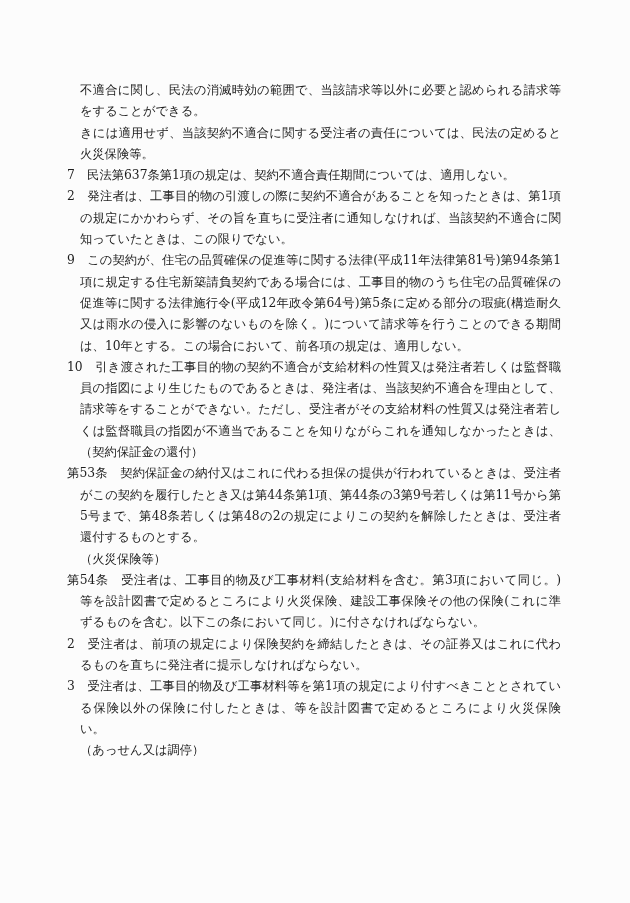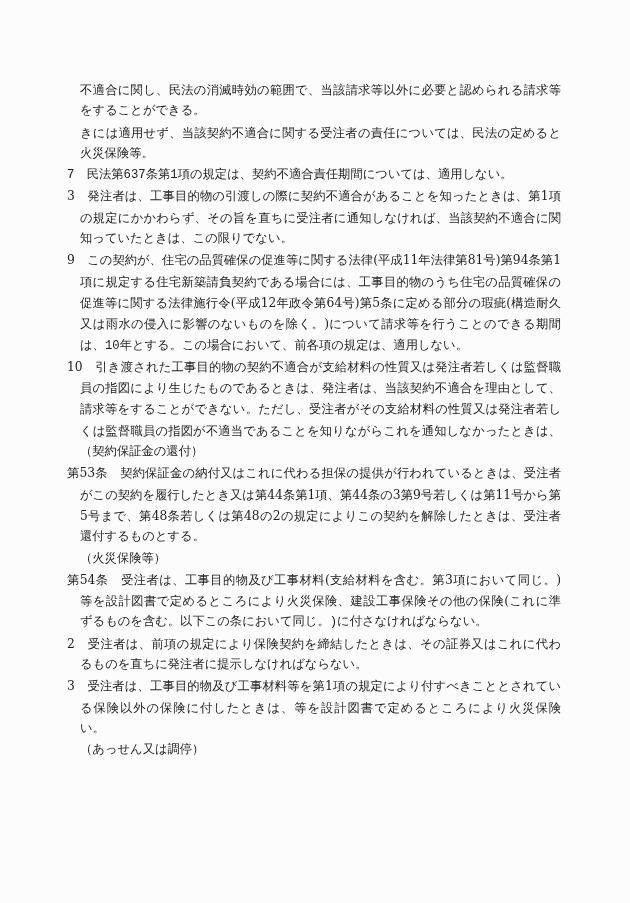--- a/index.html
+++ b/index.html
@@ -35,21 +35,20 @@
     overflow: hidden;
   }
   
   .para.item .line.first,
   .para.article .line.first {
     padding-left: 0;
   }
   
   .line.last {
     text-align-last: left;
-    font-family: Liberation Mono, monospace;
   }
   .para.heading .line {
     text-align-last: left;
   }
 </style>
 </head>
 <body style="background: rgb(252, 252, 252);">
 
 <div class="page">
   <div class="content" style="color: rgb(29, 29, 29);">
@@ -58,21 +57,21 @@
         <div class="line last">をすることができる。</div>
       </div>
       <div class="para item">
         <div class="line">きには適用せず、当該契約不適合に関する受注者の責任については、民法の定めると</div>
         <div class="line last">火災保険等。</div>
       </div>
       <div class="para item">
         <div class="line first last">7　民法第637条第1項の規定は、契約不適合責任期間については、適用しない。</div>
       </div>
       <div class="para item">
-        <div class="line first">3　発注者は、工事目的物の引渡しの際に契約不適合があることを知ったときは、第1項</div>
+        <div class="line first">2　発注者は、工事目的物の引渡しの際に契約不適合があることを知ったときは、第1項</div>
         <div class="line">の規定にかかわらず、その旨を直ちに受注者に通知しなければ、当該契約不適合に関</div>
         <div class="line last">知っていたときは、この限りでない。</div>
       </div>
       <div class="para item">
         <div class="line first">9　この契約が、住宅の品質確保の促進等に関する法律(平成11年法律第81号)第94条第1</div>
         <div class="line">項に規定する住宅新築請負契約である場合には、工事目的物のうち住宅の品質確保の</div>
         <div class="line">促進等に関する法律施行令(平成12年政令第64号)第5条に定める部分の瑕疵(構造耐久</div>
         <div class="line">又は雨水の侵入に影響のないものを除く。)について請求等を行うことのできる期間</div>
         <div class="line last">は、10年とする。この場合において、前各項の規定は、適用しない。</div>
       </div>

